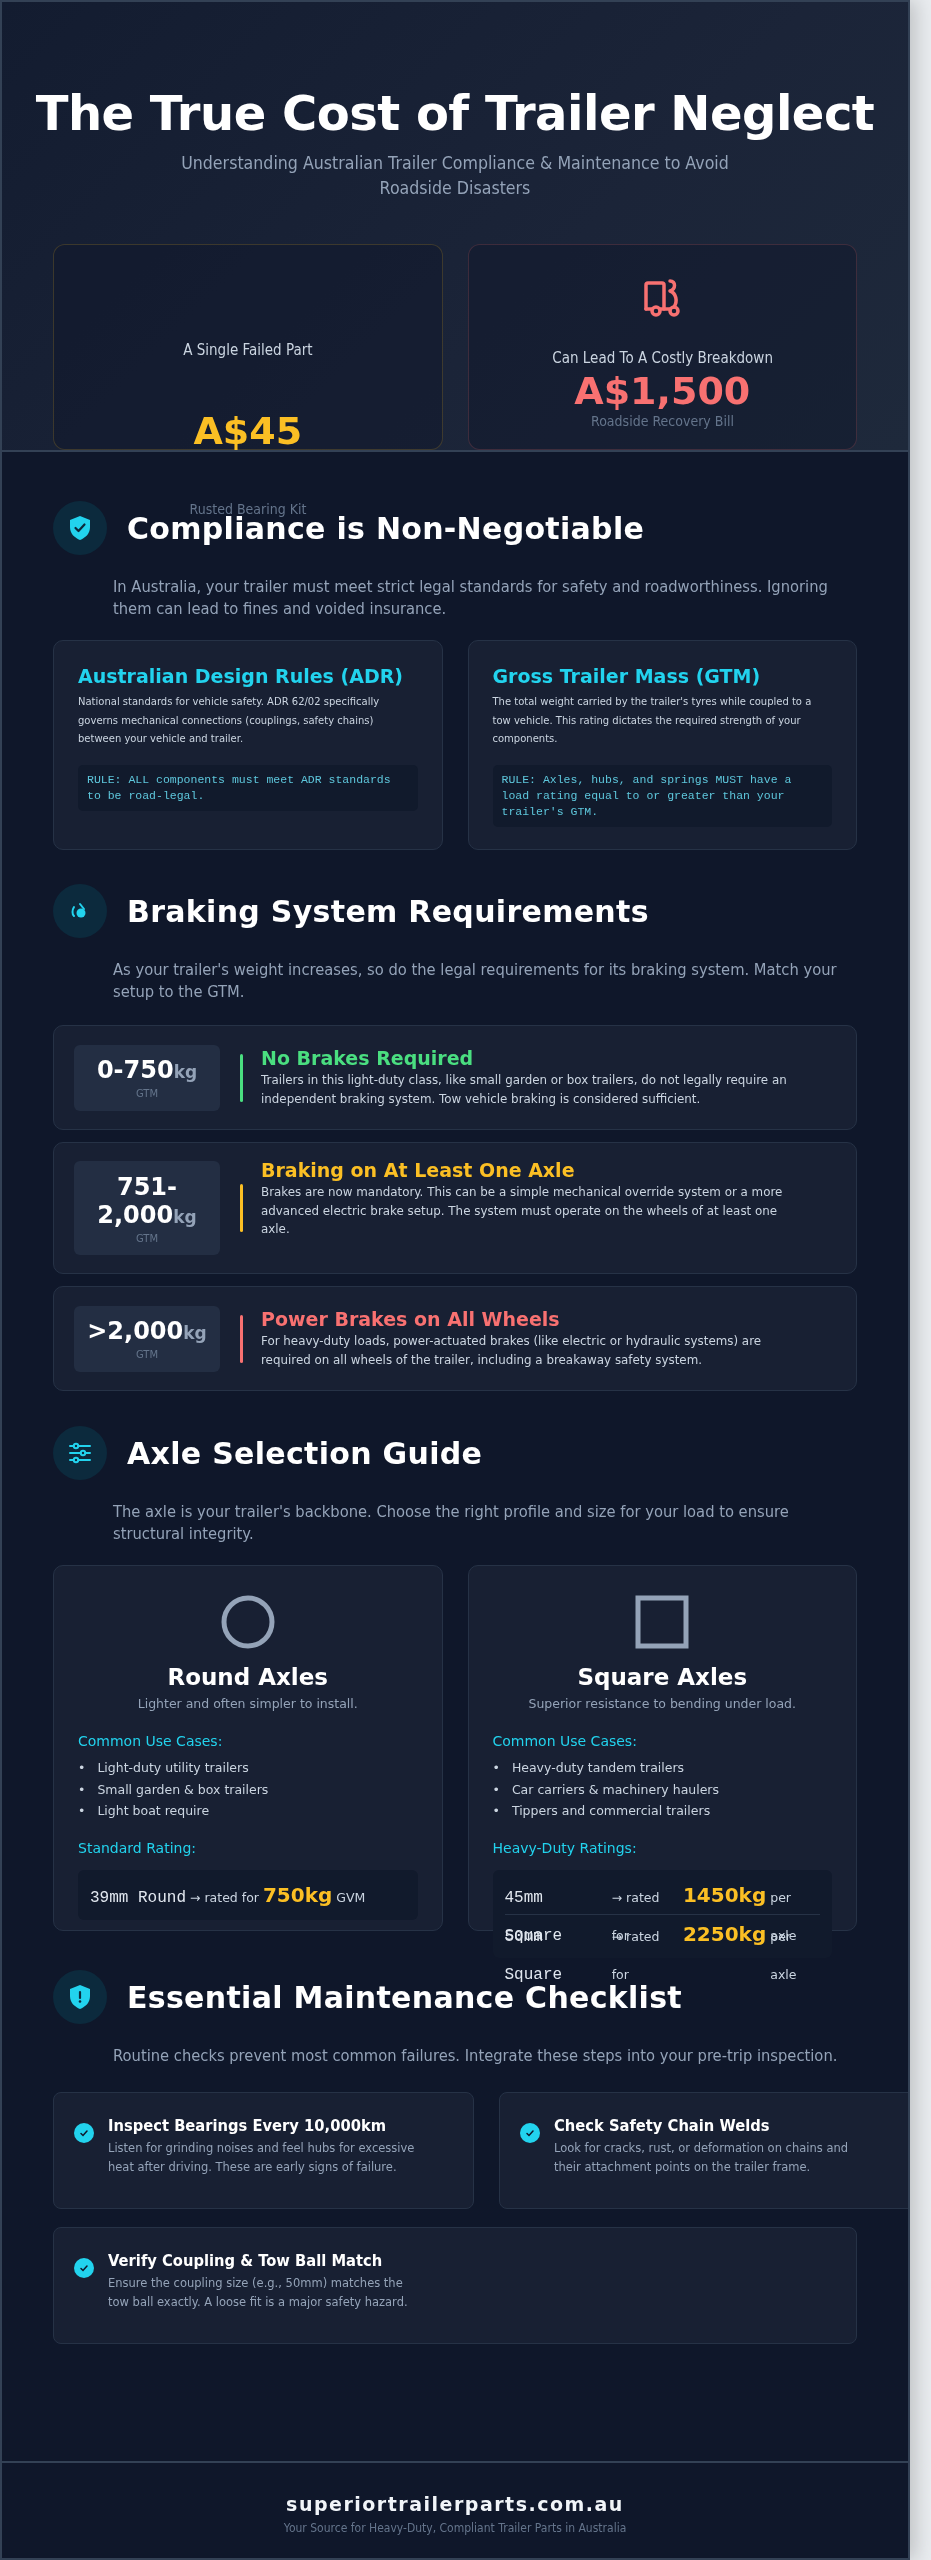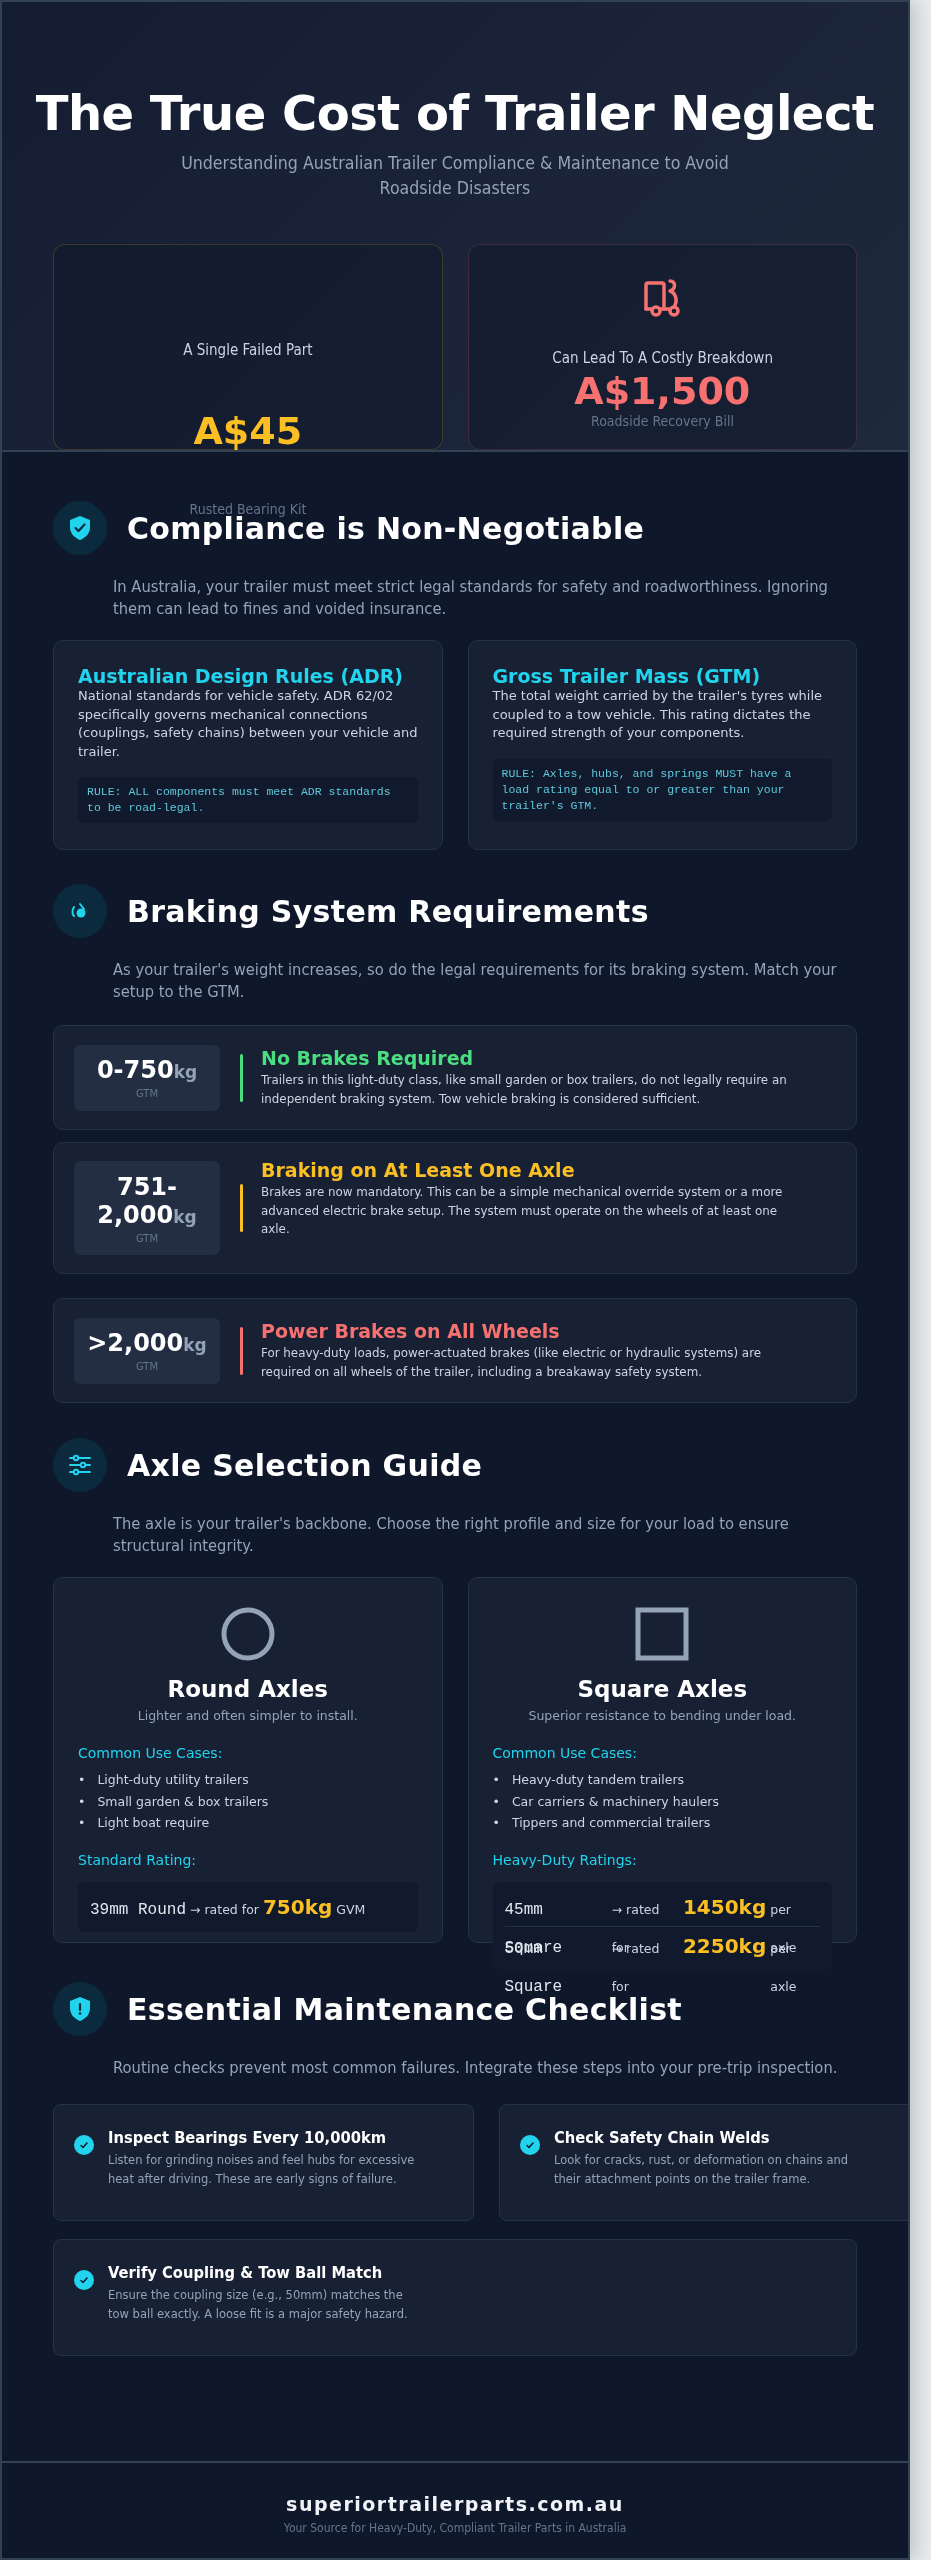--- a/index.html
+++ b/index.html
@@ -68,21 +68,21 @@
     .sec-desc {
       font-size: 16px; color: #94a3b8; line-height: 22px;
       margin: 20px 0 0 60px; width: 800px;
       transform-origin: left; transform: scaleX(0.92);
     }
     .two-col { display: flex; gap: 25px; }
     .card {
       flex: 1; background: #182033; border: 1.5px solid #263246; border-radius: 10px;
     }
     .card-h { font-weight: bold; font-size: 19px; color: #22d3ee; }
-    .card-p { font-size: 13px; color: #cbd5e1; line-height: 18.5px; }
+    .card-p { font-size: 10px; color: #cbd5e1; line-height: 18.5px; margin-top: 6px; }
     .rule {
       background: #111a2c; border-radius: 5px; padding: 7px 9px;
       font-family: "Liberation Mono", monospace; font-size: 11.5px;
       color: #5ec7dc; line-height: 16px; margin-top: 16px;
     }
 
     
     .brake {
       background: #182033; border: 1.5px solid #263246; border-radius: 10px;
       display: flex; align-items: center; padding: 0 20px;
@@ -227,21 +227,21 @@
         <div class="brake-num"><span>751-</span><br><span>2,000</span><span class="brake-unit">kg</span></div>
         <div class="brake-gtm">GTM</div>
       </div>
       <div class="brake-bar" style="background:#fbbf24;"></div>
       <div style="margin-top:-18px;">
         <div class="brake-h" style="color:#fbbf24;">Braking on At Least One Axle</div>
         <div class="brake-p">Brakes are now mandatory. This can be a simple mechanical override system or a more advanced electric brake setup. The system must operate on the wheels of at least one axle.</div>
       </div>
     </div>
 
-    <div class="brake" style="height:105px; margin-top:24px;">
+    <div class="brake" style="height:105px; margin-top:12px;">
       <div class="brake-range" style="height:66px;">
         <div class="brake-num"><span>&gt;2,000</span><span class="brake-unit">kg</span></div>
         <div class="brake-gtm">GTM</div>
       </div>
       <div class="brake-bar" style="background:#f87171;"></div>
       <div>
         <div class="brake-h" style="color:#f87171;">Power Brakes on All Wheels</div>
         <div class="brake-p">For heavy-duty loads, power-actuated brakes (like electric or hydraulic systems) are required on all wheels of the trailer, including a breakaway safety system.</div>
       </div>
     </div>

